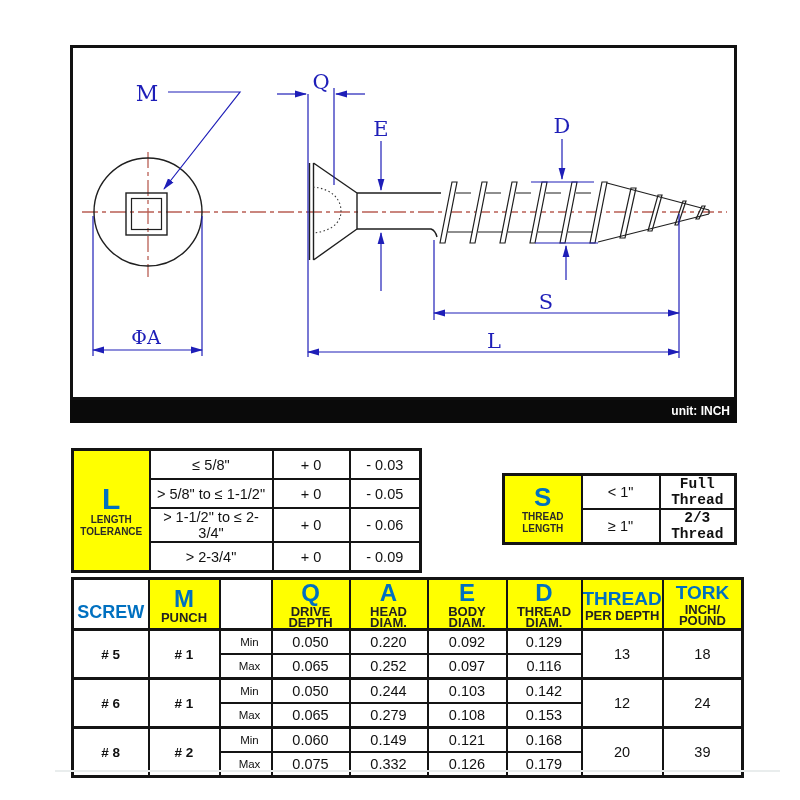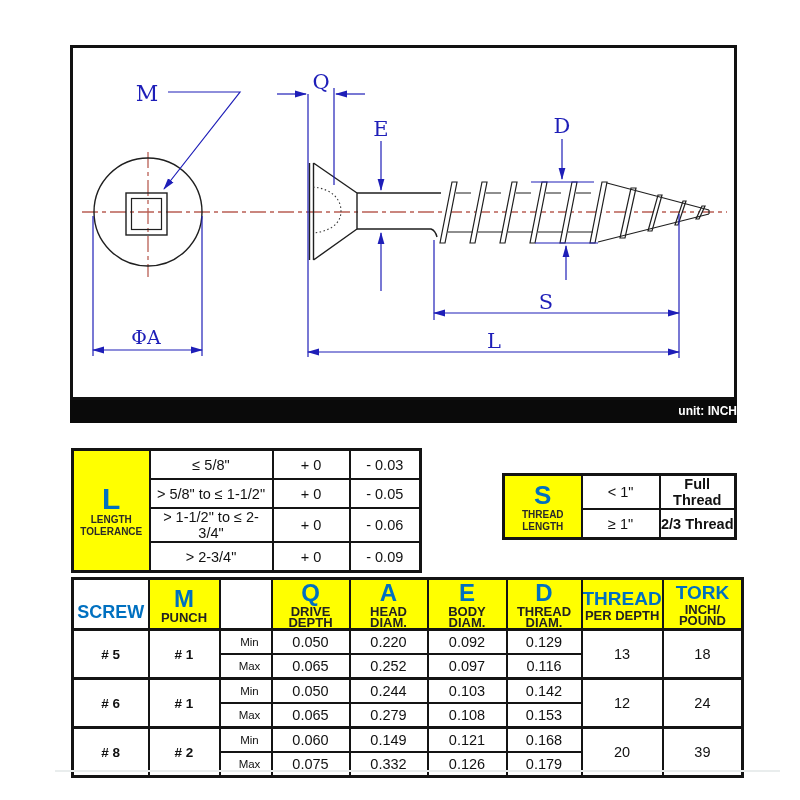--- a/index.html
+++ b/index.html
@@ -6,39 +6,39 @@
   .page{position:relative;width:800px;height:800px;background:#ffffff;overflow:hidden;
         font-family:"Liberation Sans",sans-serif;color:#111;}
 
   
   .draw-box{position:absolute;left:70px;top:45px;width:667px;height:355px;
             border:3px solid #111;background:#fff;box-sizing:border-box;}
   .draw-svg{position:absolute;left:70px;top:45px;width:667px;height:355px;}
   .unit-bar{position:absolute;left:70px;top:400px;width:667px;height:23px;background:#0a0a0a;
             color:#fff;font-size:12px;font-weight:bold;line-height:23px;text-align:right;
             padding:0;box-sizing:border-box;}
-  .unit-bar span{text-align:right;}
+  .unit-bar span{padding-right:7px;text-align:right;}
 
   
   table{border-collapse:collapse;table-layout:fixed;position:absolute;background:#fff;}
   td{border:2px solid #141414;text-align:center;vertical-align:middle;padding:0;
      font-size:14.5px;color:#111;overflow:hidden;}
   .yel{background:#FFFF00;}
   .letter-big{font-size:30px;font-weight:bold;color:#0070C0;line-height:30px;}
   .letter-mid{font-size:26px;font-weight:bold;color:#0070C0;line-height:28px;}
   .cap{font-size:10px;font-weight:bold;color:#2a2a2a;line-height:12px;}
 
   
   .ltable{left:71px;top:448px;border:3px solid #141414;}
   .ltable td{height:27px;}
 
   
   .stable{left:502px;top:473px;border:3px solid #141414;}
   .stable td{height:27px;}
-  .bold{font-weight:bold;}
+  .bold{font-weight:bold;font-family:Liberation Mono, monospace;}
 
   
   .spec{left:71px;top:577px;border:3px solid #141414;}
   .spec td{height:22px;}
   .spec tr.hdr td{height:46px;border-bottom:3px solid #141414;}
   .hdr-big{font-size:24px;font-weight:bold;color:#0070C0;line-height:26px;}
   .hdr-screw{font-size:18px;font-weight:bold;color:#0070C0;margin-top:16px;}
   .hdr-word{font-size:19px;font-weight:bold;color:#0070C0;line-height:22px;}
   .hdr-sub{font-size:13px;font-weight:bold;color:#222;line-height:11px;}
   .spec td.rspan{border-bottom:3px solid #141414;}

